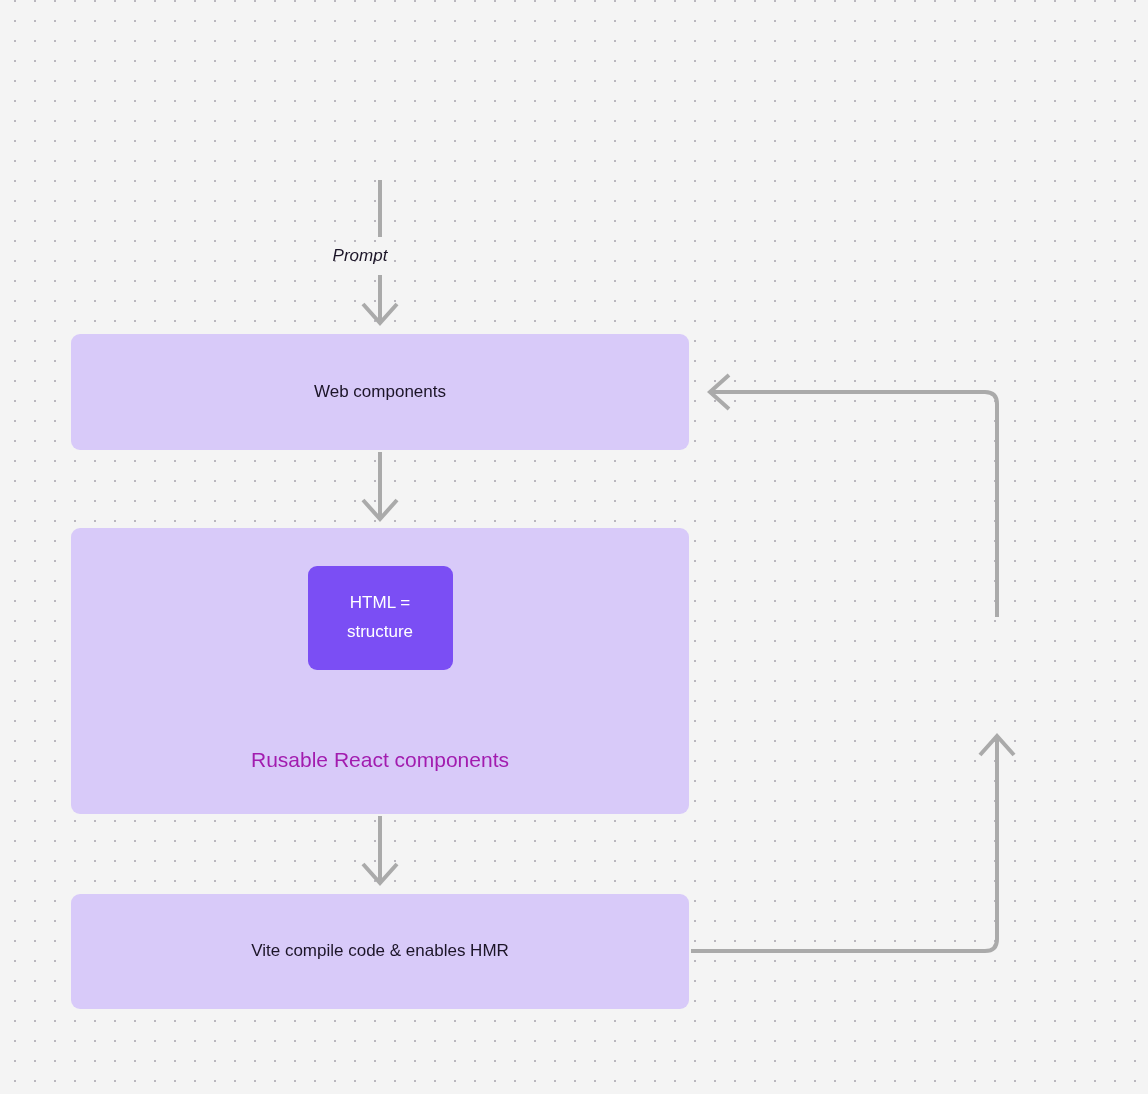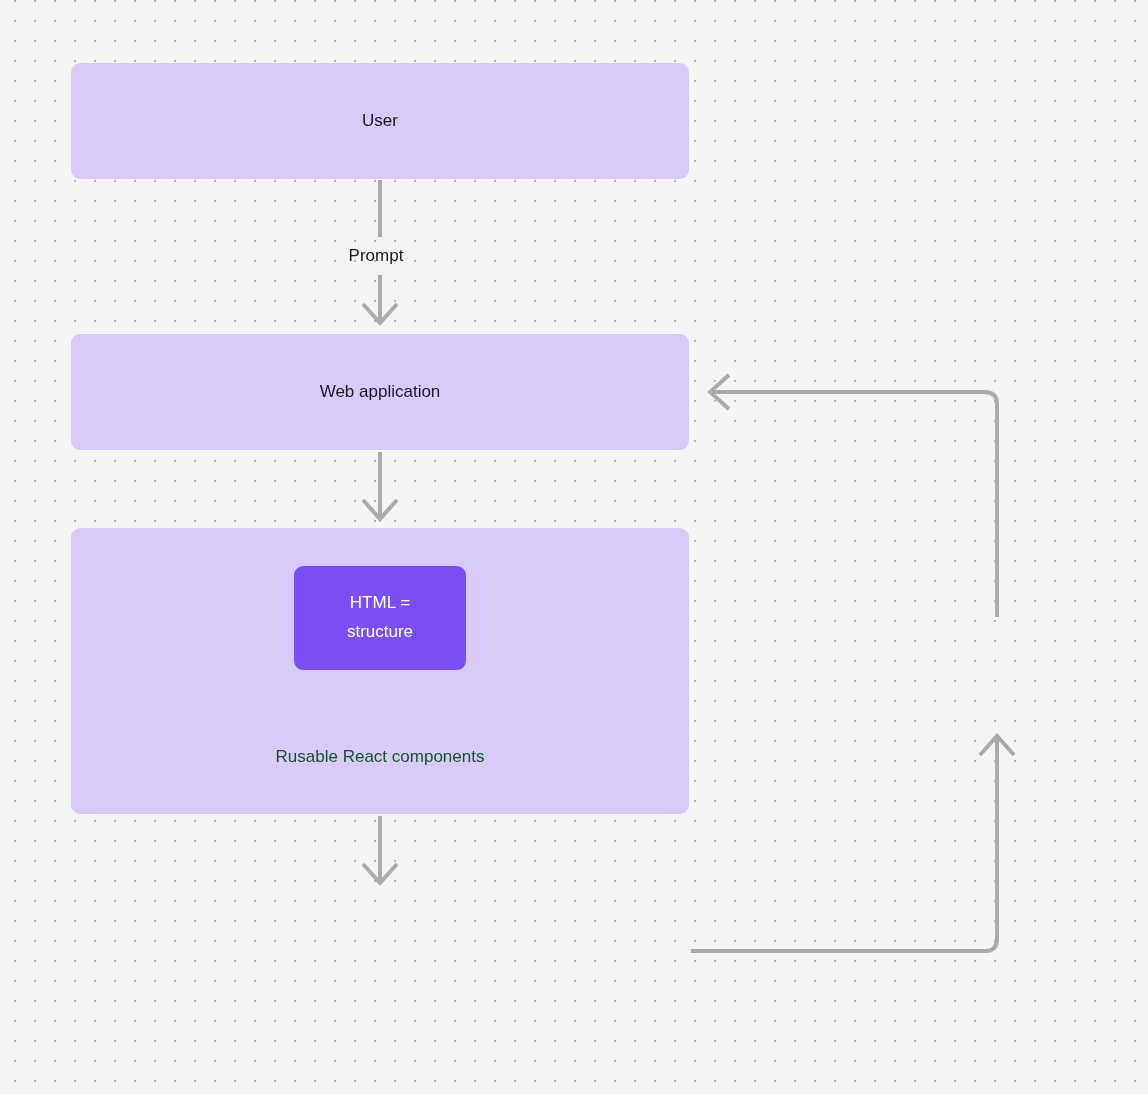--- a/index.html
+++ b/index.html
@@ -43,50 +43,50 @@
   .chip-row {
     position: absolute;
     left: 0; right: 0;
     top: 38px;
     display: flex;
     justify-content: center;
     gap: 29px;
   }
   .chip {
     box-sizing: border-box;
-    width: 172px;
+    width: 145px;
     height: 104px;
     background: #7b4ef4;
     border-radius: 9px;
     color: #ffffff;
     font-size: 17px;
     line-height: 1.7;
     display: flex;
     align-items: center;
     justify-content: center;
     text-align: center;
     white-space: pre-line;
   }
   .container-caption {
     position: absolute;
     left: 0; right: 0;
     top: 218px;
     text-align: center;
-    font-size: 17px;
-    color: #14532d;
+    font-size: 21px;
+    color: #a21caf;
   }
 
   .edge-label {
     position: absolute;
     font-size: 17px;
     color: #1c1528;
     text-align: center;
     white-space: nowrap;
   }
-  .lbl-prompt { left: 333px; top: 246px; width: 86px; }
+  .lbl-prompt { left: 317px; top: 246px; width: 86px; font-style: italic; }
 
   svg.edges {
     position: absolute;
     left: 0; top: 0;
     width: 1148px;
     height: 1094px;
     overflow: visible;
     pointer-events: none;
   }
   .edge-path {
@@ -121,35 +121,35 @@
     <path class="edge-path" d="M 380 816 L 380 882"></path>
     <path class="edge-head" d="M 363 864 L 380 883 L 397 864"></path>
 
     <path class="edge-path" d="M 691 951 L 985 951 Q 997 951 997 939 L 997 737"></path>
     <path class="edge-head" d="M 980 755 L 997 736 L 1014 755"></path>
 
     <path class="edge-path" d="M 997 617 L 997 404 Q 997 392 985 392 L 711 392"></path>
     <path class="edge-head" d="M 729 375 L 710 392 L 729 409"></path>
   </svg>
 
-  <div class="node node-user">
-    <span>User</span>
-  </div>
 
   <div class="edge-label lbl-prompt">Prompt</div>
 
   <div class="node node-web">
-    <span>Web application</span>
+    <span>Web components</span>
   </div>
 
   <div class="node node-container">
     <div class="chip-row">
       <div class="chip">
         <span>HTML =
 structure</span>
       </div>
     </div>
     <div class="container-caption">Rusable React components</div>
   </div>
 
+  <div class="node node-vite">
+    <span>Vite compile code &amp; enables HMR</span>
+  </div>
 
 
 </div>
 
 </body></html>

